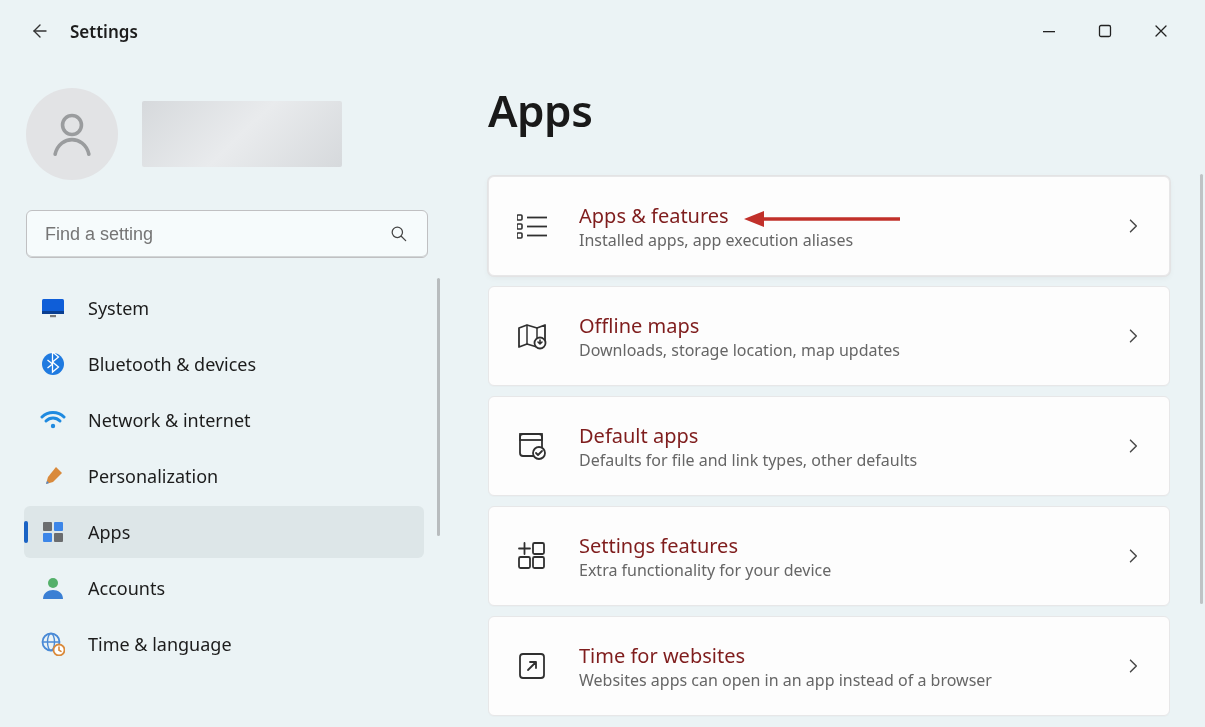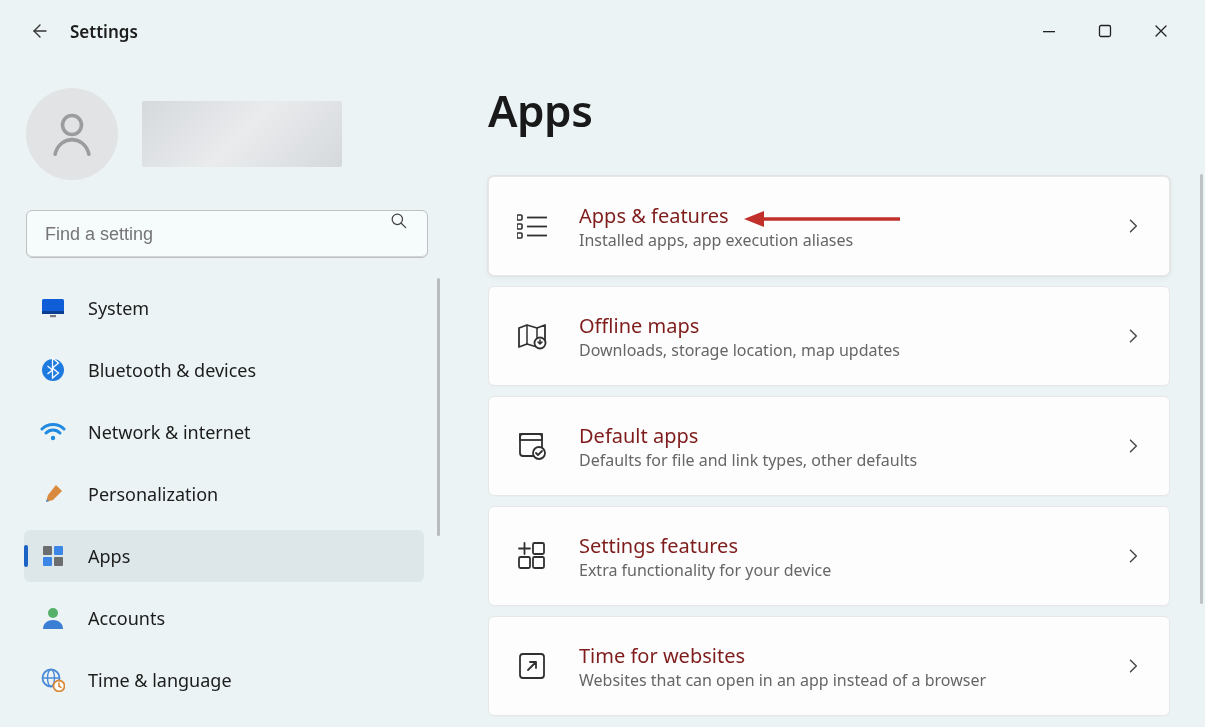--- a/index.html
+++ b/index.html
@@ -18,26 +18,26 @@
   .sidebar { width: 440px; padding: 14px 0 0 8px; position:relative; }
   .content { flex:1; padding: 18px 24px 0 48px; position:relative; }
 
   
   .account { display:flex; align-items:center; gap:24px; padding: 12px 0 24px 18px; }
   .avatar { width:92px; height:92px; border-radius:50%; background:#e2e3e5; display:flex; align-items:center; justify-content:center; }
   .name-block { width:200px; height:66px; background:linear-gradient(135deg,#d6d9dc,#e9ebed,#d6d9dc); border-radius:2px; }
 
   
   .search-wrap { padding: 6px 18px 24px 18px; }
-  .search { width: 402px; height: 48px; border: 1px solid #c0c0c2; background:#f6fbfc; border-radius:6px; display:flex; padding:0 18px; box-shadow: inset 0 -1px 0 rgba(0,0,0,0.15); }
+  .search { width: 402px; height: 48px; border: 1px solid #c0c0c2; background:#f6fbfc; border-radius:6px; display:flex; align-items:center; padding:0 18px; box-shadow: inset 0 -1px 0 rgba(0,0,0,0.15); }
   .search input { flex:1; border:none; background:transparent; font-size:18px; color:#5a5a5a; outline:none; }
   .search .spy { width:20px; height:20px; }
 
   
-  .nav { display:flex; flex-direction:column; gap:10px; padding: 0 16px 0 16px; position:relative; }
+  .nav { display:flex; flex-direction:column; gap:4px; padding: 0 16px 0 16px; position:relative; }
   .nav-scrollbar { position:absolute; right:0; top:-4px; width:3px; height:258px; background:#b8bcbe; border-radius:3px; }
   .nav-item { height:52px; display:flex; align-items:center; gap:22px; padding:0 16px; border-radius:6px; font-size:18px; color:#1c1c1c; position:relative; }
   .nav-item.selected { background:#dde6e8; }
   .nav-item.selected::before { content:""; position:absolute; left:0; top:15px; bottom:15px; width:4px; background:#1a63c4; border-radius:4px; }
   .nav-icon { width:26px; height:26px; display:flex; align-items:center; justify-content:center; }
 
   
   h1.page-title { font-size:44px; font-weight:600; color:#191919; margin-bottom: 36px; letter-spacing:-0.5px; }
   .cards { display:flex; flex-direction:column; gap:10px; width:682px; }
   .card { background:#fdfdfd; border:1px solid #e7e7e8; border-radius:6px; height:100px; display:flex; align-items:center; padding:0 26px; gap:30px; box-shadow: 0 1px 1px rgba(0,0,0,0.02); }
@@ -276,21 +276,21 @@
 
       <div class="card">
         <span class="card-icon">
           <svg width="30" height="30" viewBox="0 0 30 30">
               <rect x="3" y="3" width="24" height="24" rx="3" fill="none" stroke="#303030" stroke-width="1.8"></rect>
               <path d="M11 19l8-8m0 0h-6m6 0v6" stroke="#303030" stroke-width="1.8" fill="none" stroke-linecap="round" stroke-linejoin="round"></path>
             </svg>
         </span>
         <div class="card-text">
           <div class="card-title">Time for websites</div>
-          <div class="card-sub">Websites that can open in an app instead of a browser</div>
+          <div class="card-sub">Websites apps can open in an app instead of a browser</div>
         </div>
         <svg class="card-chevron" viewBox="0 0 24 24">
             <path d="M9 5l7 7-7 7" stroke="#4a4a4a" stroke-width="1.8" fill="none" stroke-linecap="round" stroke-linejoin="round"></path>
           </svg>
       </div>
 
     </div>
   </div>
 </div>
 

